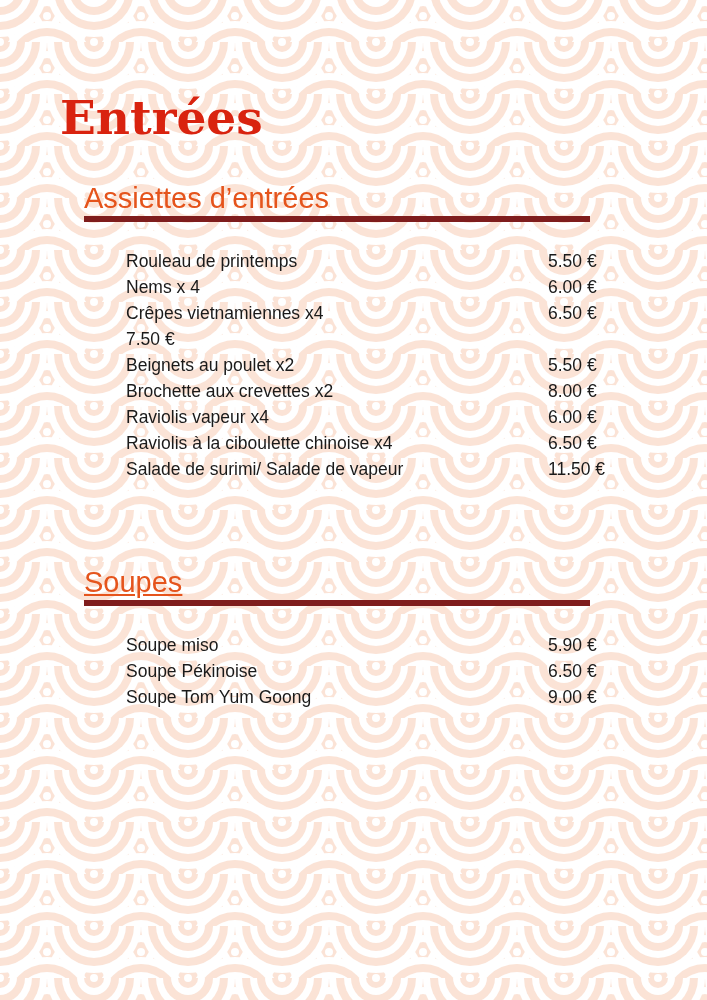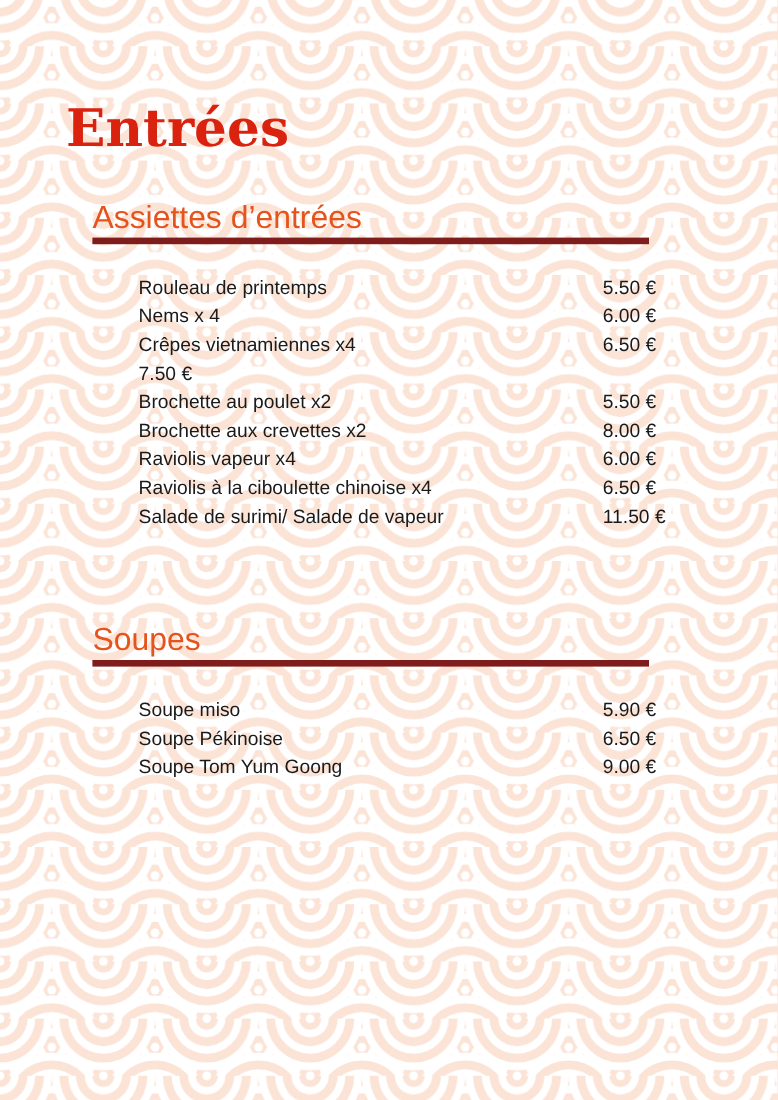--- a/index.html
+++ b/index.html
@@ -72,42 +72,42 @@
         <span class="price">6.00 €</span>
       </div>
     <div class="item">
         <span class="name">Crêpes vietnamiennes x4</span>
         <span class="price">6.50 €</span>
       </div>
     <div class="item">
         <span class="price">7.50 €</span>
       </div>
     <div class="item">
-        <span class="name">Brochette au poulet x2</span>
+        <span class="name">Beignets au poulet x2</span>
         <span class="price">5.50 €</span>
       </div>
     <div class="item">
         <span class="name">Brochette aux crevettes x2</span>
         <span class="price">8.00 €</span>
       </div>
     <div class="item">
         <span class="name">Raviolis vapeur x4</span>
         <span class="price">6.00 €</span>
       </div>
     <div class="item">
         <span class="name">Raviolis à la ciboulette chinoise x4</span>
         <span class="price">6.50 €</span>
       </div>
     <div class="item">
         <span class="name">Salade de surimi/ Salade de vapeur</span>
         <span class="price">11.50 €</span>
       </div>
   </div>
 
-  <div class="section-head" style="top:564px;">Soupes</div>
+  <div class="section-head" style="top:564px;text-decoration:underline;">Soupes</div>
   <div class="items" style="top:632px;">
     <div class="item">
         <span class="name">Soupe miso</span>
         <span class="price">5.90 €</span>
       </div>
     <div class="item">
         <span class="name">Soupe Pékinoise</span>
         <span class="price">6.50 €</span>
       </div>
     <div class="item">

